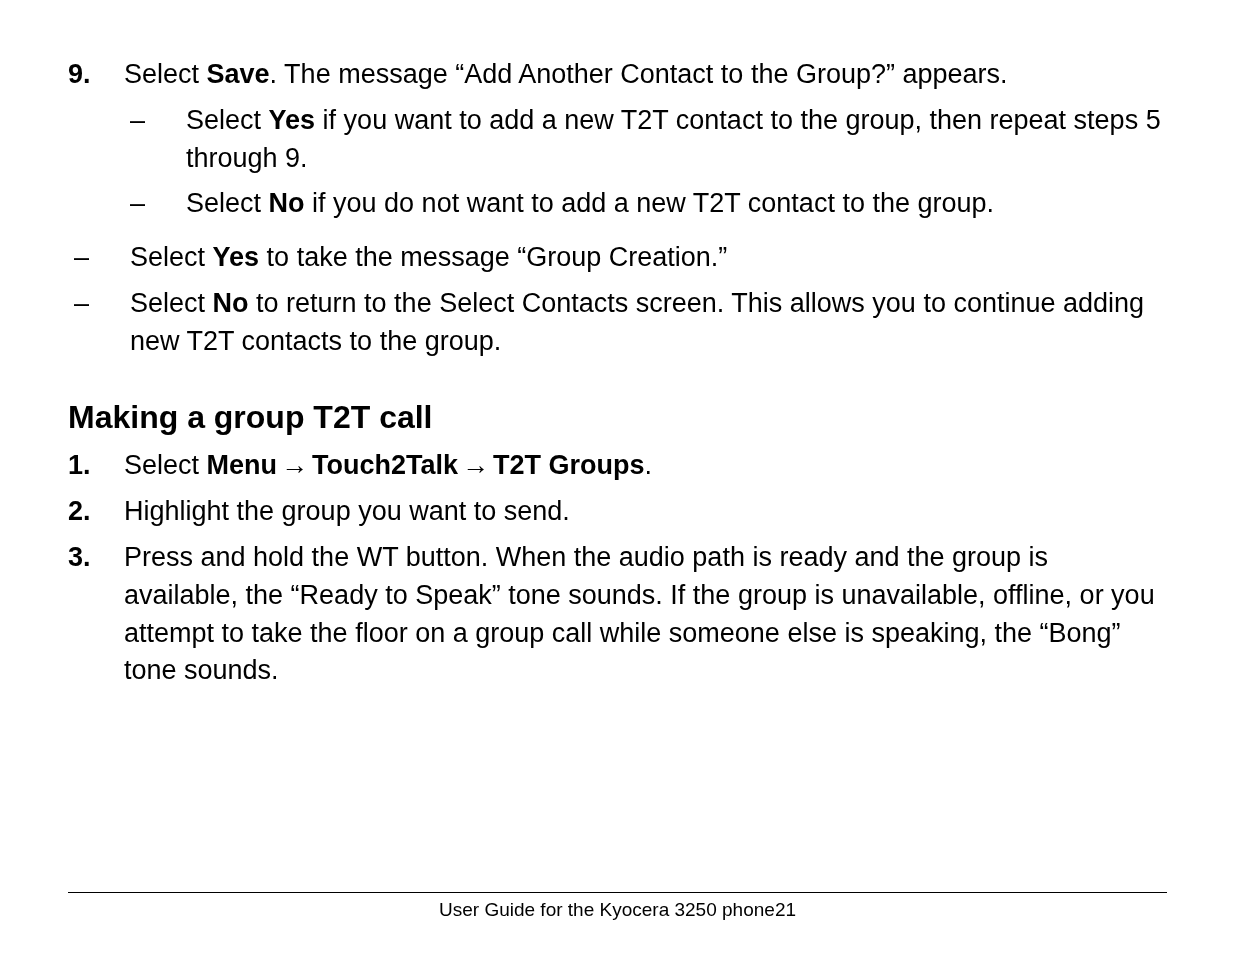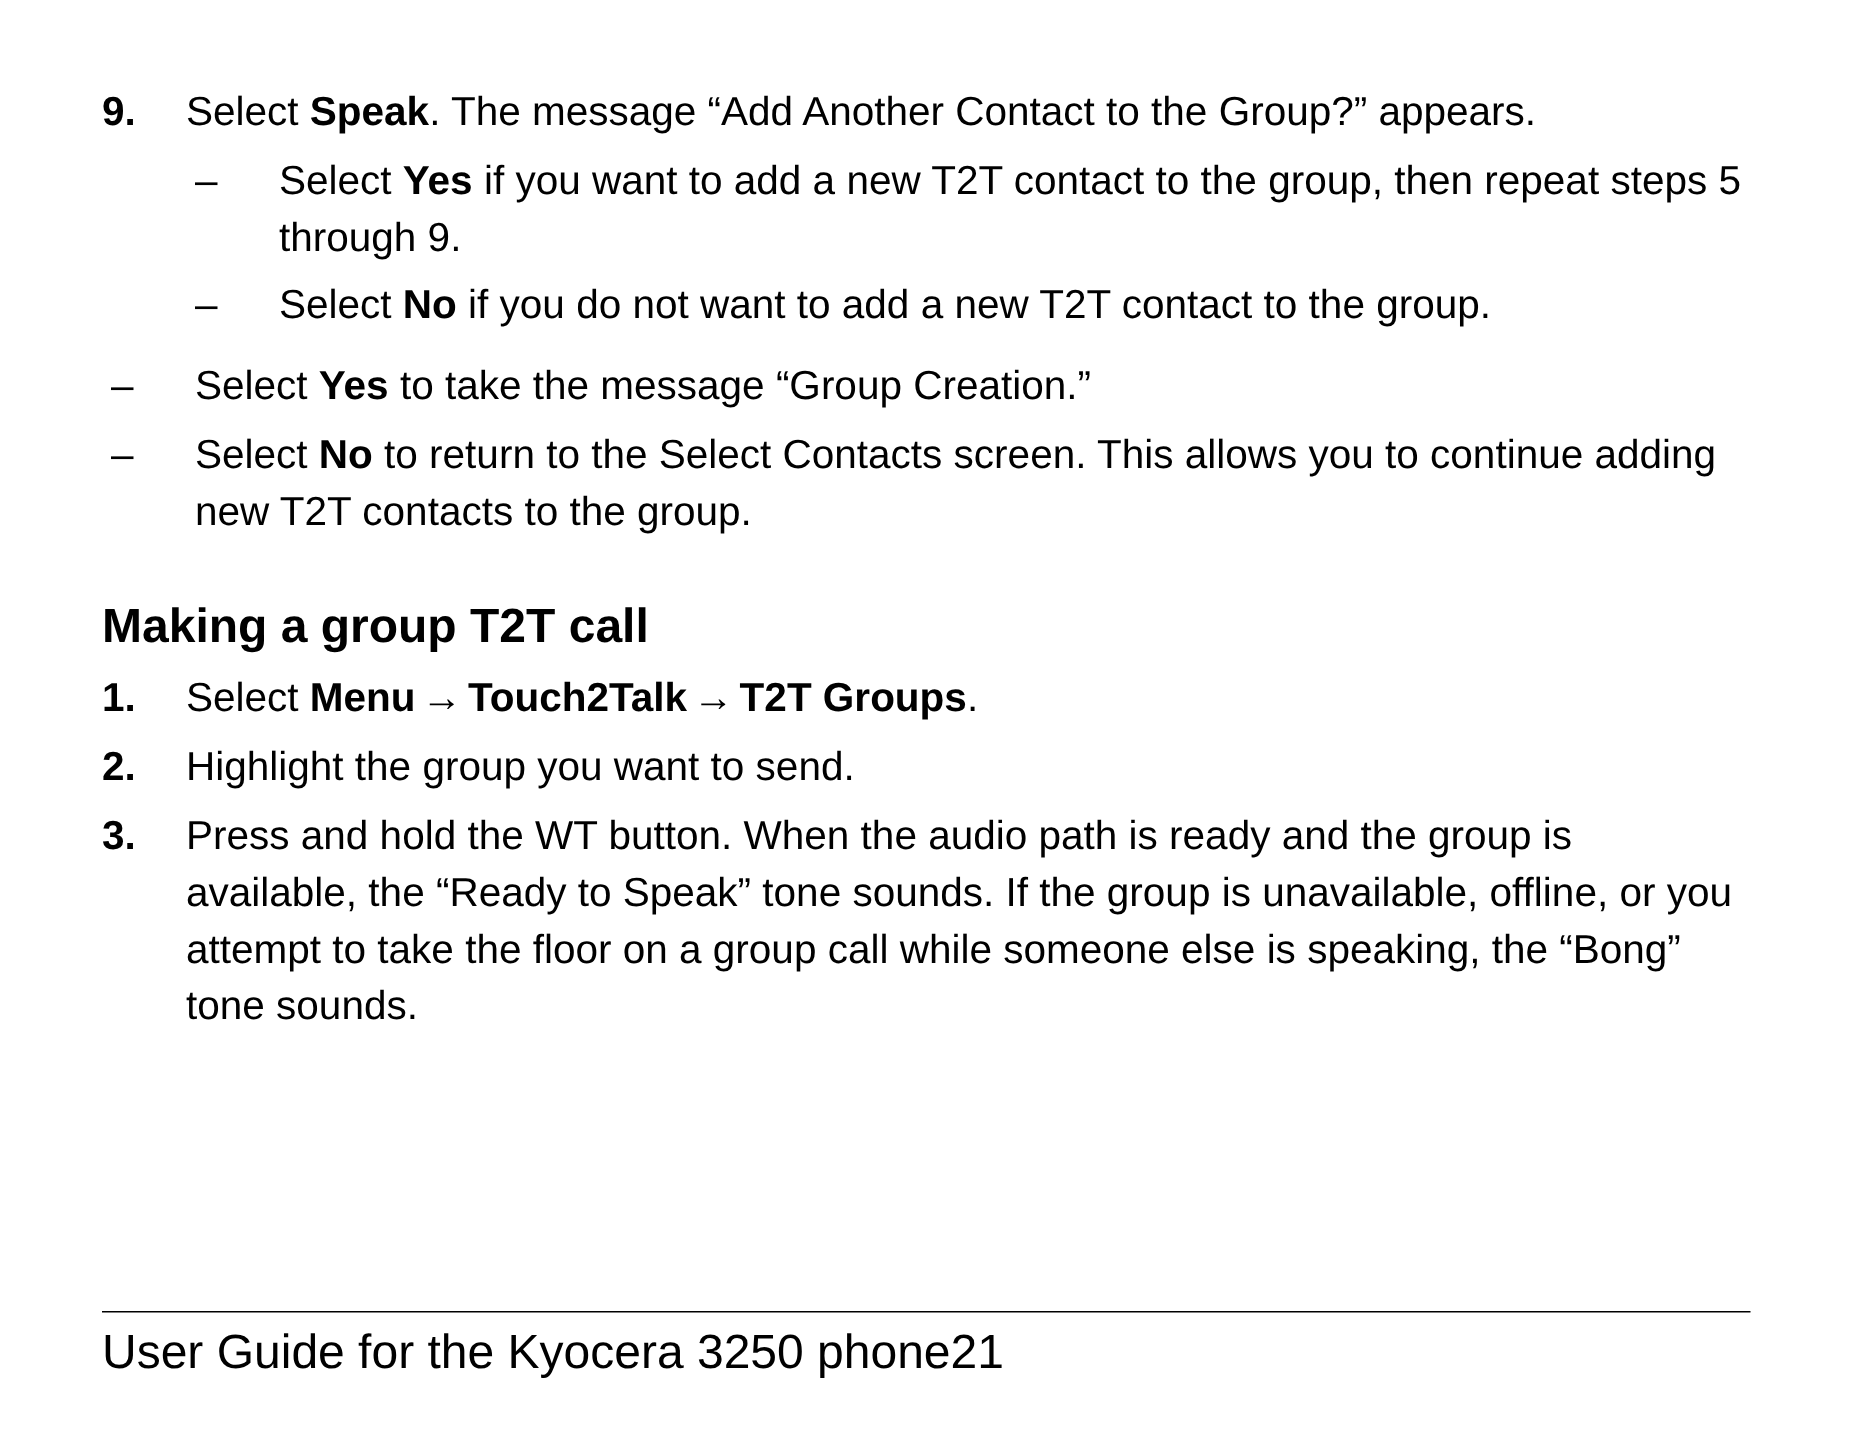--- a/index.html
+++ b/index.html
@@ -68,36 +68,36 @@
     margin: 0;
   }
   .footer {
     position: absolute;
     left: 68px;
     right: 68px;
     bottom: 30px;
   }
   .footer-row {
     display: flex;
-    justify-content: flex-start;
-    font-size: 32px;
+    justify-content: center;
+    font-size: 19px;
     padding-top: 4px;
   }
 
   b { font-weight: bold; }
 </style>
 </head>
 <body>
 
 <div class="page">
 
   <div class="ol-item">
     <div class="ol-num">9.</div>
     <div class="ol-body">
-      <span>Select </span><b>Speak</b><span>. The message “Add Another Contact to the Group?” appears.</span>
+      <span>Select </span><b>Save</b><span>. The message “Add Another Contact to the Group?” appears.</span>
       <div class="sub-list">
         <div class="sub-item">
           <div class="sub-marker">–</div>
           <div class="sub-body">
             <span>Select </span><b>Yes</b><span> if you want to add a new T2T contact to the group, then repeat steps 5 through 9.</span>
           </div>
         </div>
         <div class="sub-item">
           <div class="sub-marker">–</div>
           <div class="sub-body">

